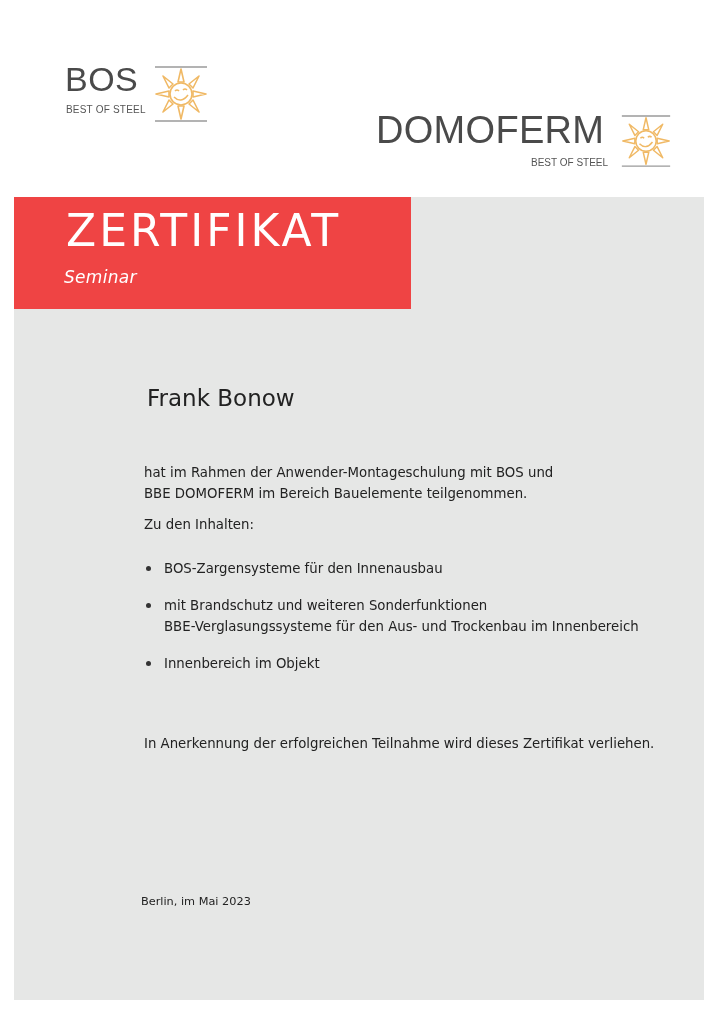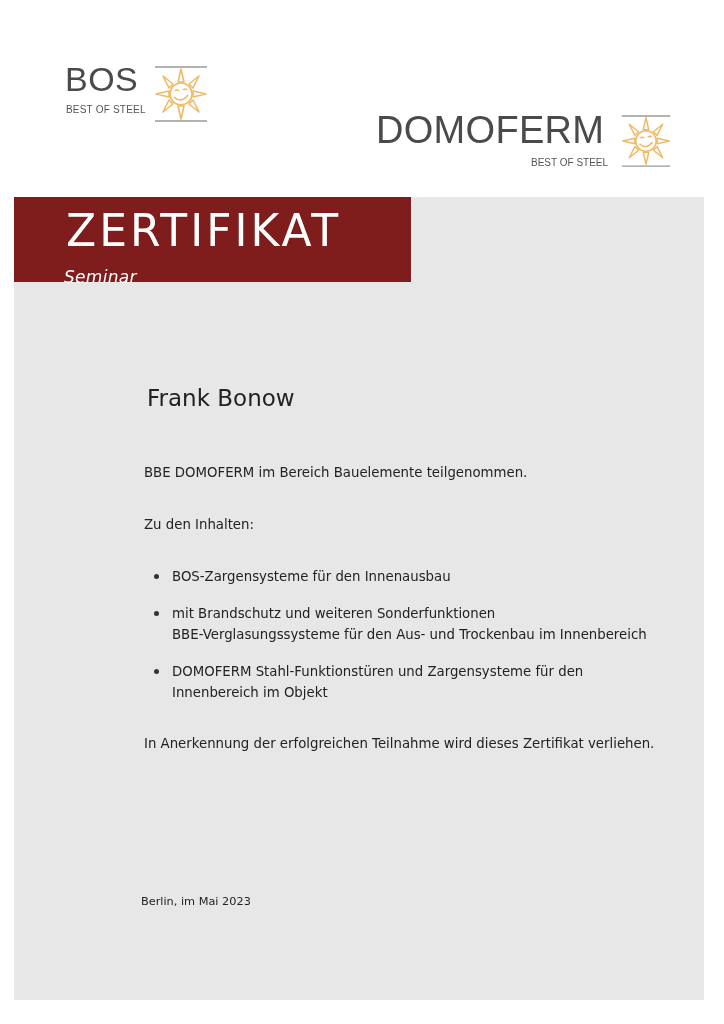--- a/index.html
+++ b/index.html
@@ -90,22 +90,22 @@
       top: 197px;
       width: 690px;
       height: 803px;
       background: #e6e7e6;
     }
     .banner {
       position: absolute;
       left: 14px;
       top: 197px;
       width: 397px;
-      height: 85px;
-      background: #7f1d1d;
+      height: 112px;
+      background: #ef4444;
     }
     .banner .title {
       position: absolute;
       left: 52px;
       top: 6px;
       font-family: "DejaVu Sans", sans-serif;
       font-size: 44px;
       line-height: 56px;
       color: #ffffff;
       letter-spacing: 3px;
@@ -140,21 +140,21 @@
       line-height: 21px;
       color: #222222;
       white-space: nowrap;
     }
     .intro { top: 462px; }
     .contents-label { top: 514px; }
     .bullets {
       position: absolute;
       left: 144px;
       top: 558px;
-      margin: 8px;
+      margin: 0;
       padding: 0;
       list-style: none;
       font-family: "DejaVu Sans", sans-serif;
       font-size: 13.3px;
       line-height: 21px;
       color: #222222;
     }
     .bullets li {
       position: relative;
       padding-left: 20px;
@@ -235,37 +235,37 @@
 <div class="panel"></div>
 
 <div class="banner">
   <div class="title">ZERTIFIKAT</div>
   <div class="subtitle">Seminar</div>
 </div>
 
 <div class="recipient">Frank Bonow</div>
 
 <div class="body-text intro">
+  <div>hat im Rahmen der Anwender-Montageschulung mit BOS und</div>
   <div>BBE DOMOFERM im Bereich Bauelemente teilgenommen.</div>
 </div>
 
 <div class="body-text contents-label">Zu den Inhalten:</div>
 
 <ul class="bullets">
   <li>
     <span class="dot"></span>
     <div>BOS-Zargensysteme für den Innenausbau</div>
   </li>
   <li>
     <span class="dot"></span>
     <div>mit Brandschutz und weiteren Sonderfunktionen</div>
     <div>BBE-Verglasungssysteme für den Aus- und Trockenbau im Innenbereich</div>
   </li>
   <li>
     <span class="dot"></span>
-    <div>DOMOFERM Stahl-Funktionstüren und Zargensysteme für den</div>
     <div>Innenbereich im Objekt</div>
   </li>
 </ul>
 
 <div class="body-text closing">In Anerkennung der erfolgreichen Teilnahme wird dieses Zertifikat verliehen.</div>
 
 <div class="place-date">Berlin, im Mai 2023</div>
 
 </body></html>

